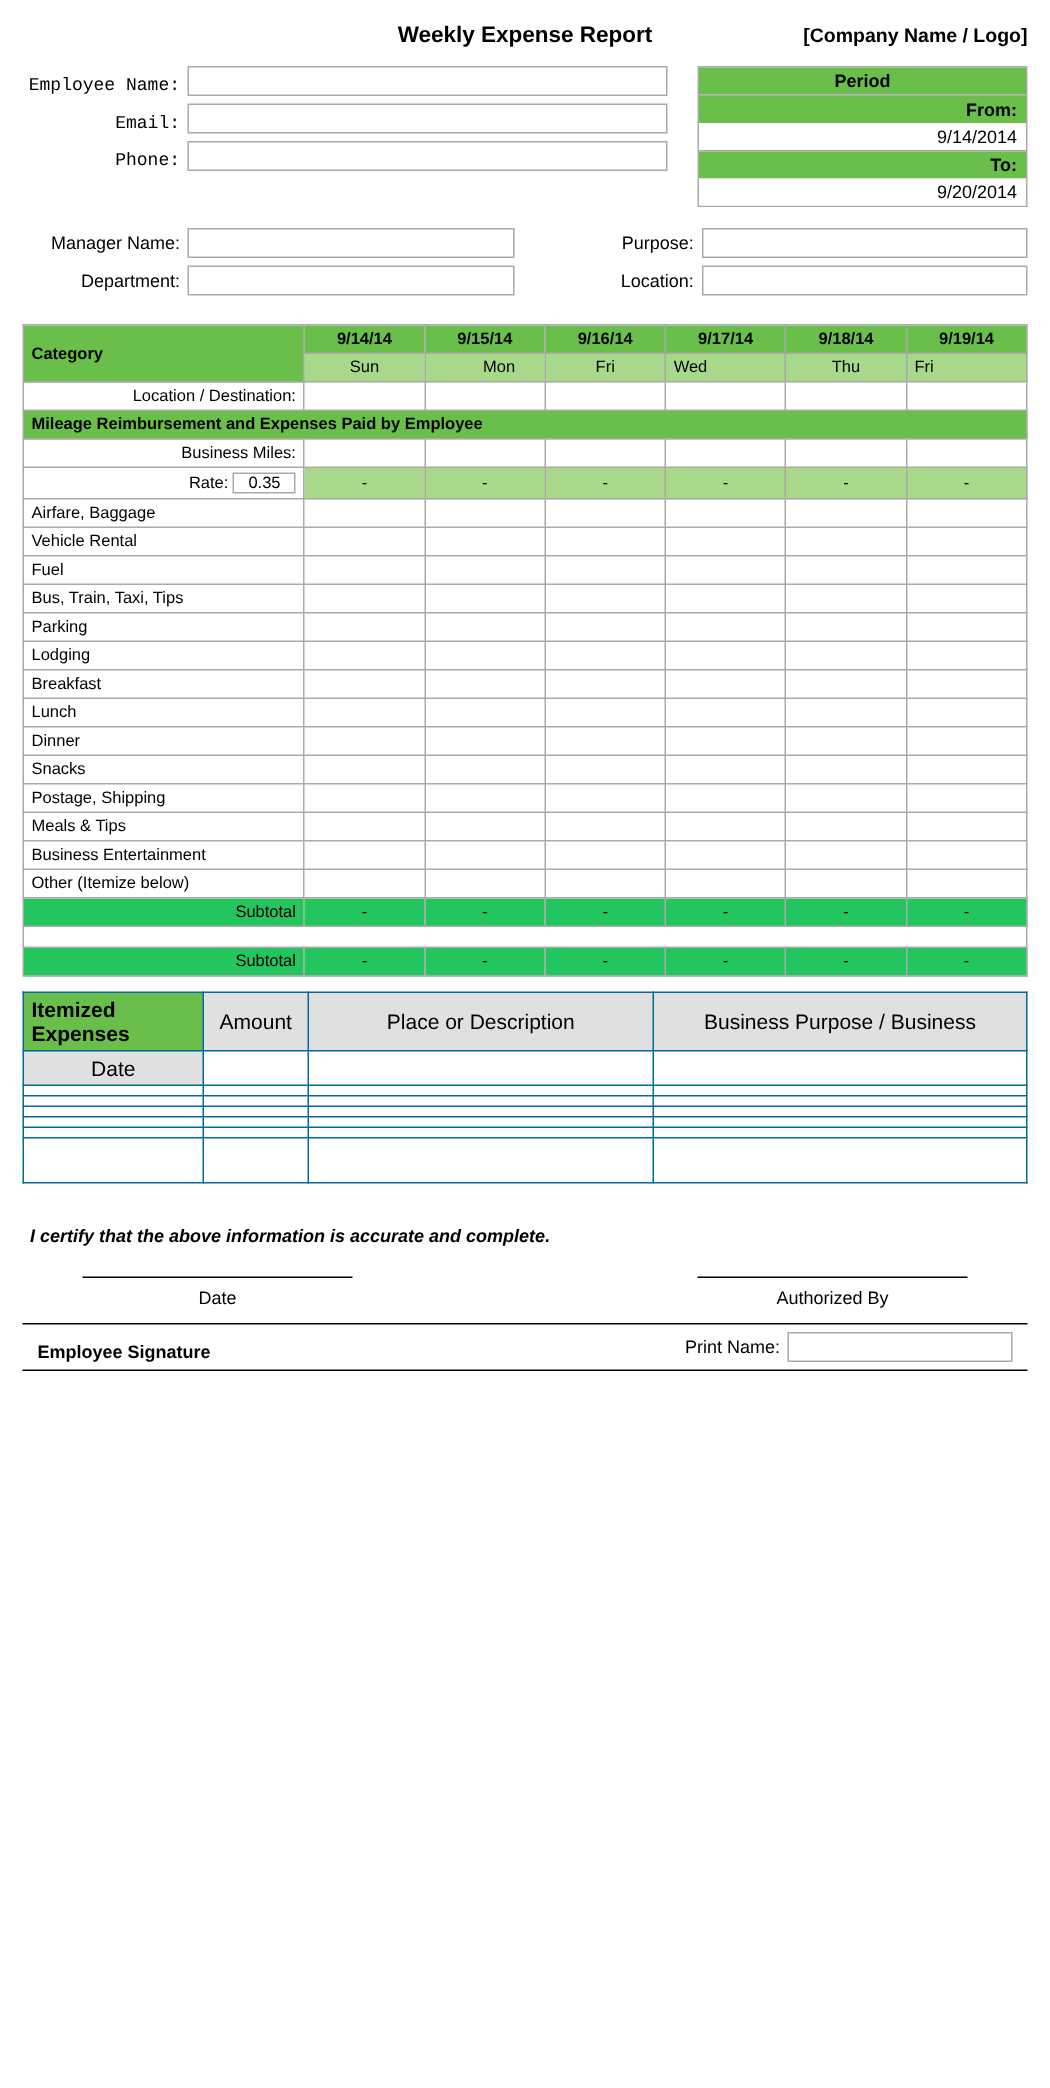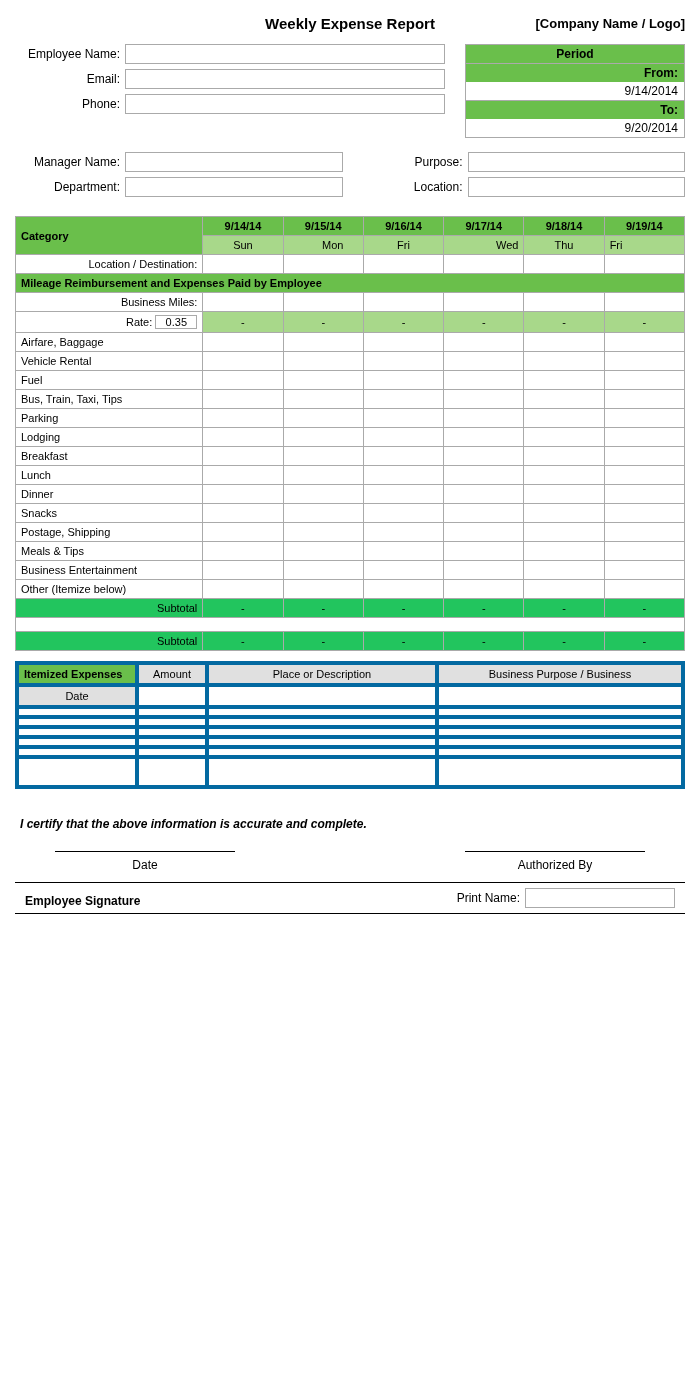--- a/index.html
+++ b/index.html
@@ -42,22 +42,23 @@
       margin-bottom: 14px;
     }
     .info-left {
       flex: 1;
     }
     .info-right {
       min-width: 220px;
     }
     .info-row {
       display: flex;
-      align-items: center;
+      align-items: flex-end;
       margin-bottom: 5px;
+      font-family: Liberation Mono, monospace;
     }
     .info-label {
       text-align: right;
       min-width: 110px;
       padding-right: 5px;
       font-size: 12px;
     }
     .info-input {
       border: 1px solid #aaa;
       height: 20px;
@@ -176,23 +177,23 @@
       border: 1px solid #aaa;
       background: #fff;
     }
     
     .itemized-table {
       width: 100%;
       border-collapse: collapse;
       margin-top: 0;
     }
     .itemized-table td, .itemized-table th {
-      border: 4px solid #0369a1;
+      border: 1px solid #0369a1;
       padding: 3px 5px;
-      font-size: 11px;
+      font-size: 14px;
     }
     .itemized-green {
       background: #6abf4b;
       font-weight: bold;
     }
     .itemized-header-gray {
       background: #e0e0e0;
       text-align: center;
       font-size: 11px;
     }
@@ -315,21 +316,21 @@
         <td class="green-header day-col" style="text-align:center;">9/15/14</td>
         <td class="green-header day-col" style="text-align:center;">9/16/14</td>
         <td class="green-header day-col" style="text-align:center;">9/17/14</td>
         <td class="green-header day-col" style="text-align:center;">9/18/14</td>
         <td class="green-header day-col" style="text-align:center;">9/19/14</td>
       </tr>
       <tr>
         <td class="green-header-light day-col" style="text-align:center;">Sun</td>
         <td class="green-header-light day-col" style="text-align:center;padding-left:24px;">Mon</td>
         <td class="green-header-light day-col" style="text-align:center;">Fri</td>
-        <td class="green-header-light day-col" style="text-align:right;">Wed</td>
+        <td class="green-header-light day-col" style="text-align:left;">Wed</td>
         <td class="green-header-light day-col" style="text-align:center;">Thu</td>
         <td class="green-header-light day-col" style="text-align:left;">Fri</td>
       </tr>
     </thead>
     <tbody>
 
       <tr>
         <td class="row-label">Location / Destination:</td>
         <td class="input-cell"></td>
         <td class="input-cell"></td>

